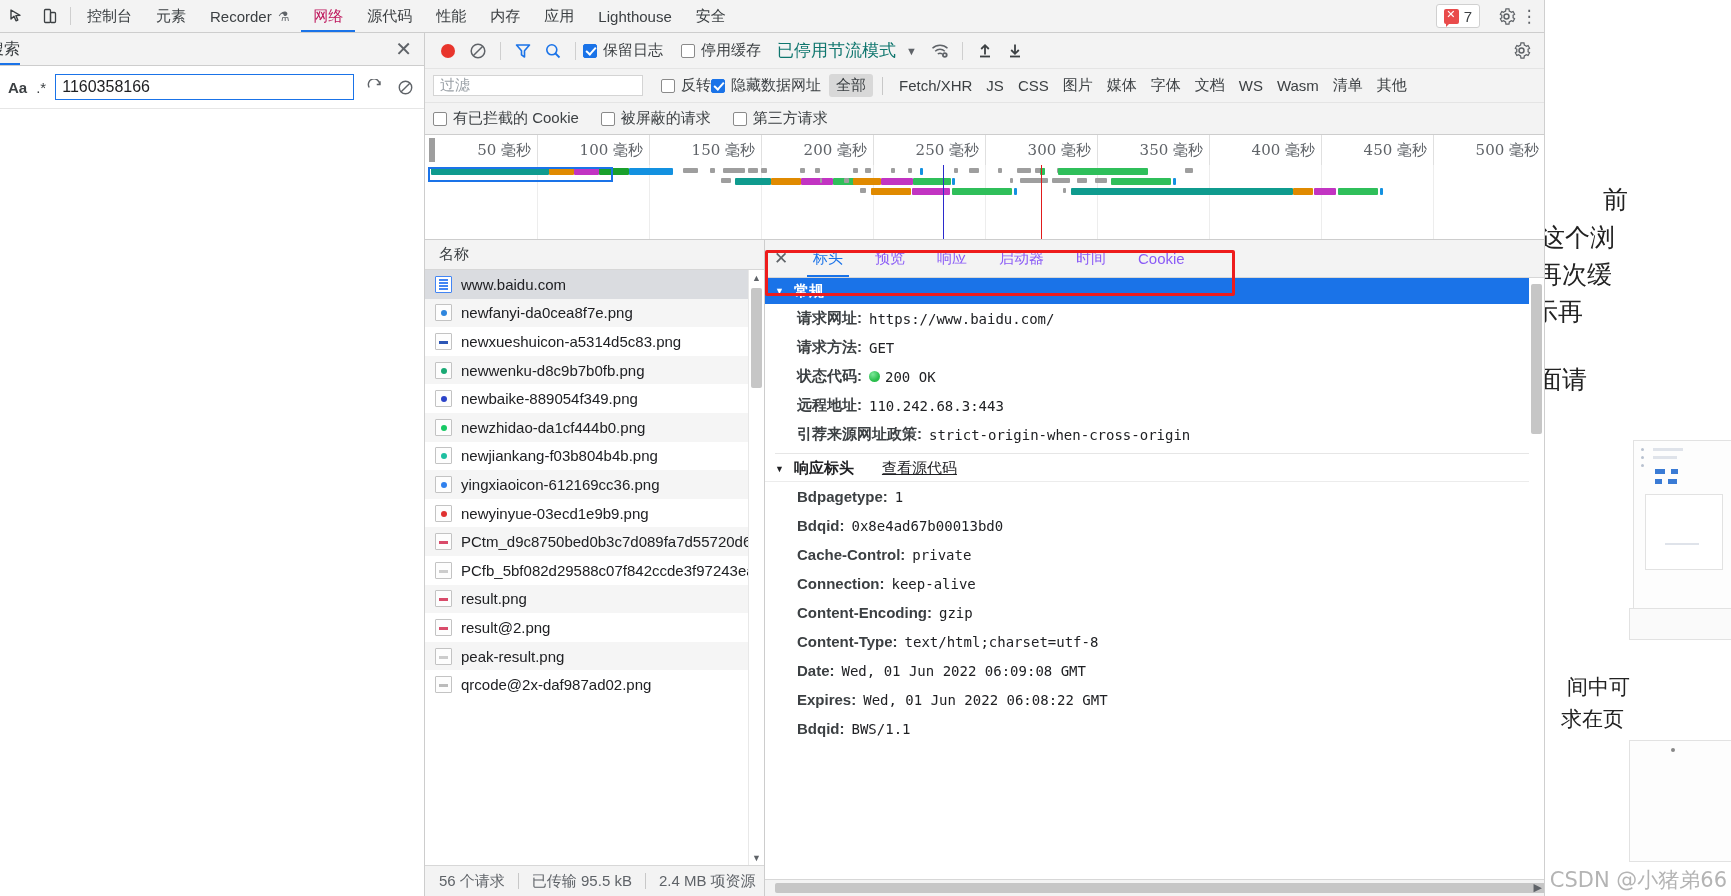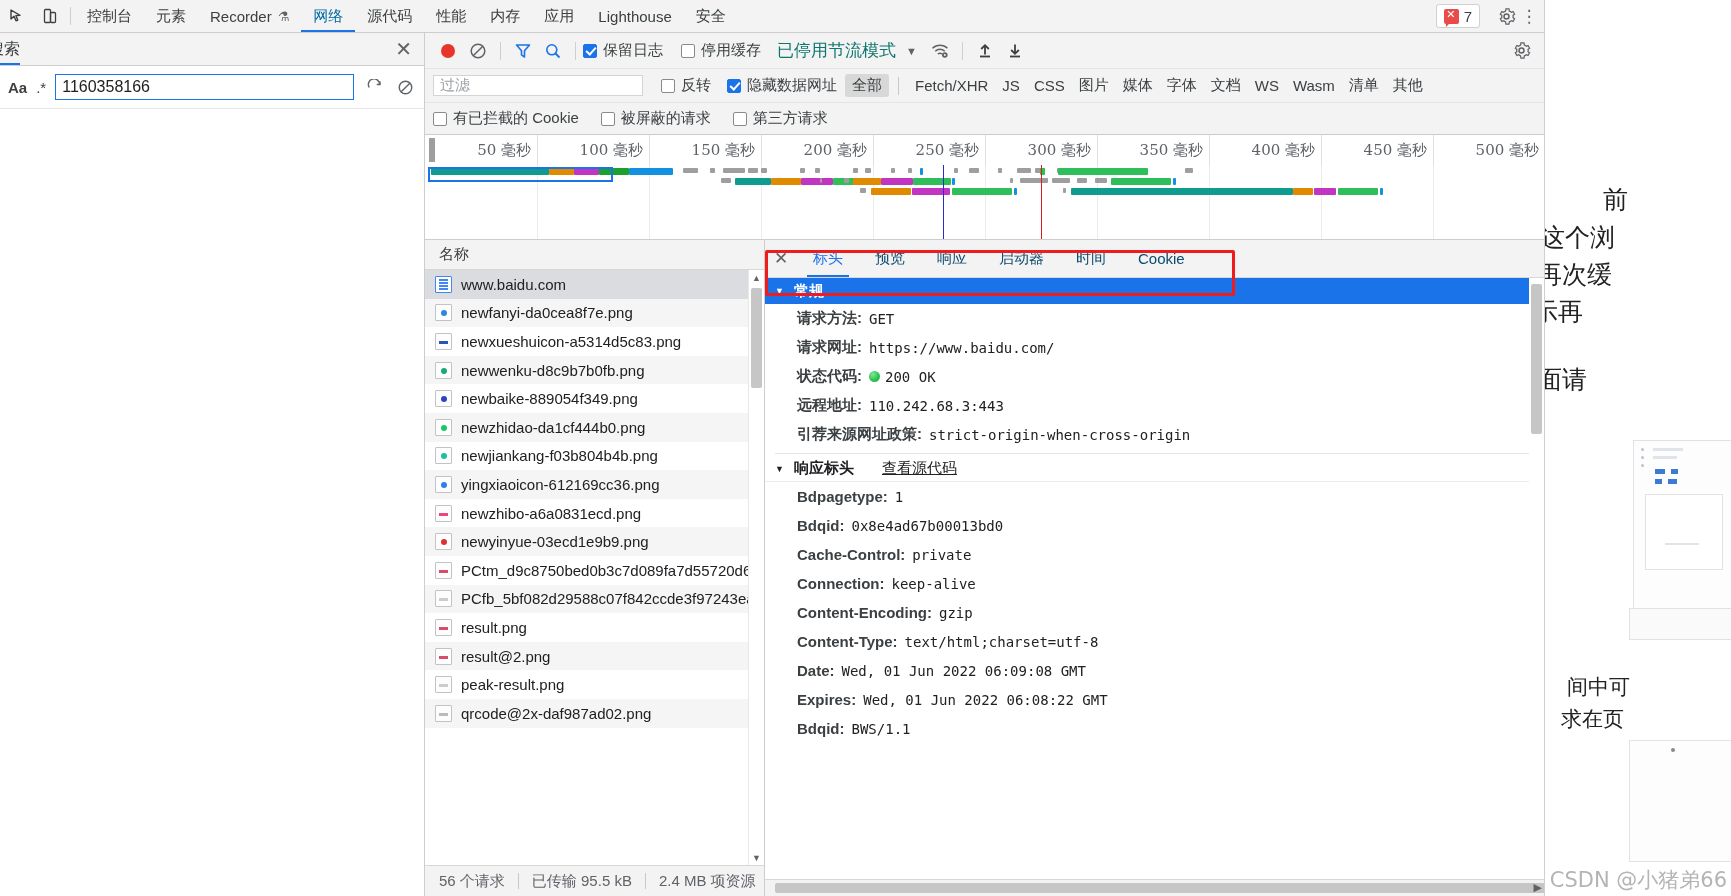--- a/index.html
+++ b/index.html
@@ -26,21 +26,21 @@
   #devtools{position:absolute;left:0;top:0;width:1545px;height:896px;background:#fff;z-index:10;
      border-right:1px solid #cfcfcf;box-sizing:border-box;overflow:hidden;}
 
   
   #maintabs{position:relative;height:33px;background:#f3f3f3;border-bottom:1px solid #cdcdcd;
      display:flex;align-items:stretch;box-sizing:border-box;}
   .tb-icon{display:flex;align-items:center;justify-content:center;width:33px;cursor:pointer;}
   .tb-sep{width:1px;background:#cfcfcf;margin:7px 4px;}
   .mtab{display:flex;align-items:center;padding:0 12px;font-size:15px;color:#3c4043;cursor:pointer;
      white-space:nowrap;position:relative;}
-  .mtab.active{color:#0369a1;}
+  .mtab.active{color:#be185d;}
   .mtab.active:after{content:"";position:absolute;left:0;right:0;bottom:0;height:2px;background:#1a73e8;}
   .mtab .warnglyph{margin-left:6px;font-size:13px;color:#5f6368;}
   #maintabs .right{margin-left:auto;display:flex;align-items:center;padding-right:4px;}
   .errbadge{display:flex;align-items:center;gap:5px;border:1px solid #d0d0d0;border-radius:3px;
      height:22px;padding:0 7px;background:#fff;font-size:15px;color:#3c4043;cursor:pointer;}
   .errbadge .sq{width:15px;height:15px;background:#e94b4b;border-radius:2px;position:relative;}
   .errbadge .sq:before{content:"\2715";position:absolute;left:2.5px;top:-1px;color:#fff;font-size:11px;font-weight:bold;}
   .errbadge .sq:after{content:"";position:absolute;left:2px;bottom:-3px;border-left:4px solid #e94b4b;
      border-bottom:4px solid transparent;}
   .gear{width:24px;height:24px;display:flex;align-items:center;justify-content:center;cursor:pointer;}
@@ -130,21 +130,21 @@
   #req-status{height:31px;background:#f3f3f3;border-top:1px solid #d7d7d7;display:flex;align-items:center;
      gap:0;padding-left:14px;font-size:15px;color:#5f6368;box-sizing:border-box;white-space:nowrap;}
   #req-status .dv{width:1px;height:16px;background:#c8c8c8;margin:0 13px;}
 
   
   #detail{flex:1;display:flex;flex-direction:column;min-width:0;position:relative;}
   #dt-tabs{height:38px;background:#f3f3f3;border-bottom:1px solid #d7d7d7;display:flex;align-items:center;
      box-sizing:border-box;}
   #dt-tabs .dclose{width:32px;display:flex;align-items:center;justify-content:center;font-size:17px;
      color:#5f6368;cursor:pointer;}
-  .dtab{padding:0 16px;height:100%;display:flex;align-items:center;font-size:15px;color:#0c4a6e;
+  .dtab{padding:0 16px;height:100%;display:flex;align-items:center;font-size:15px;color:#8b5cf6;
      cursor:pointer;position:relative;white-space:nowrap;}
   .dtab.active{color:#1a73e8;}
   .dtab.active:after{content:"";position:absolute;left:10px;right:10px;bottom:0;height:2px;background:#1a73e8;}
   #dt-body{flex:1;overflow:hidden;background:#fff;position:relative;}
   .sec-head{height:26px;display:flex;align-items:center;gap:10px;padding-left:10px;font-size:15px;
      font-weight:bold;color:#202124;box-sizing:border-box;border-bottom:1px solid #ececec;}
   .sec-head.hl{background:#1a73e8;color:#fff;border-bottom:none;}
   .sec-head .tri{font-size:9px;}
   .sec-head .viewsrc{font-weight:normal;color:#202124;text-decoration:underline;cursor:pointer;margin-left:18px;}
   .kvrow{height:29px;display:flex;align-items:center;padding-left:32px;font-size:15px;box-sizing:border-box;}
@@ -350,21 +350,21 @@
           <div style="margin-left:auto;" class="tbtn">
             <svg width="19" height="19" viewBox="0 0 20 20">
               <path d="M10 6.6a3.4 3.4 0 100 6.8 3.4 3.4 0 000-6.8zm0 5.2a1.8 1.8 0 110-3.6 1.8 1.8 0 010 3.6z" fill="#5f6368"></path>
               <path d="M17 10c0-.4 0-.8-.1-1.2l1.6-1.2-1.6-2.8-1.9.7c-.6-.5-1.3-.9-2-1.1L12.6 2H9.4l-.4 2.4c-.7.2-1.4.6-2 1.1l-1.9-.7L3.5 7.6l1.6 1.2c-.1.4-.1.8-.1 1.2s0 .8.1 1.2l-1.6 1.2 1.6 2.8 1.9-.7c.6.5 1.3.9 2 1.1l.4 2.4h3.2l.4-2.4c.7-.2 1.4-.6 2-1.1l1.9.7 1.6-2.8-1.6-1.2c.1-.4.1-.8.1-1.2z" fill="none" stroke="#5f6368" stroke-width="1.3"></path>
             </svg>
           </div>
         </div>
 
         <div id="filter-row">
           <div id="filter-input">过滤</div>
-          <label class="cbx" style="margin-right:16px;">
+          <label class="cbx" style="">
             <span class="box"></span>
             <span>反转</span>
           </label>
           <label class="cbx">
             <span class="box on"></span>
             <span>隐藏数据网址</span>
           </label>
           <div id="ftype-list" style="display:flex;align-items:center;margin-left:8px;">
               <div class="ftype sel">全部</div>
               <span class="fsep"></span>
@@ -558,26 +558,20 @@
                     <span>newjiankang-f03b804b4b.png</span>
                   </div>
                   <div class="rrow">
                     <span class="ficon">
                       <span class="dot" style="background: rgb(47, 128, 237);"></span>
                     </span>
                     <span>yingxiaoicon-612169cc36.png</span>
                   </div>
                   <div class="rrow">
                     <span class="ficon">
-                      <span class="bar" style="background: rgb(232, 70, 124);"></span>
-                    </span>
-                    <span>newzhibo-a6a0831ecd.png</span>
-                  </div>
-                  <div class="rrow">
-                    <span class="ficon">
                       <span class="dot" style="background: rgb(224, 49, 49);"></span>
                     </span>
                     <span>newyinyue-03ecd1e9b9.png</span>
                   </div>
                   <div class="rrow">
                     <span class="ficon">
                       <span class="bar" style="background: rgb(217, 75, 106);"></span>
                     </span>
                     <span>PCtm_d9c8750bed0b3c7d089fa7d55720d6cf.png</span>
                   </div>
@@ -640,26 +634,26 @@
                 </div>
             </div>
             <div id="dt-body">
 
               <div class="sec-head hl">
                 <span class="tri">▼</span>
                 <span>常规</span>
               </div>
               <div id="general-rows">
                   <div class="kvrow">
+                    <span class="k">请求网址:</span>
+                    <span class="v">https://www.baidu.com/</span>
+                  </div>
+                  <div class="kvrow">
                     <span class="k">请求方法:</span>
                     <span class="v">GET</span>
-                  </div>
-                  <div class="kvrow">
-                    <span class="k">请求网址:</span>
-                    <span class="v">https://www.baidu.com/</span>
                   </div>
                   <div class="kvrow">
                     <span class="k">状态代码:</span>
                     <span class="greendot"></span>
                     <span class="v" style="margin-left: 0px;">200 OK</span>
                   </div>
                   <div class="kvrow">
                     <span class="k">远程地址:</span>
                     <span class="v">110.242.68.3:443</span>
                   </div>

